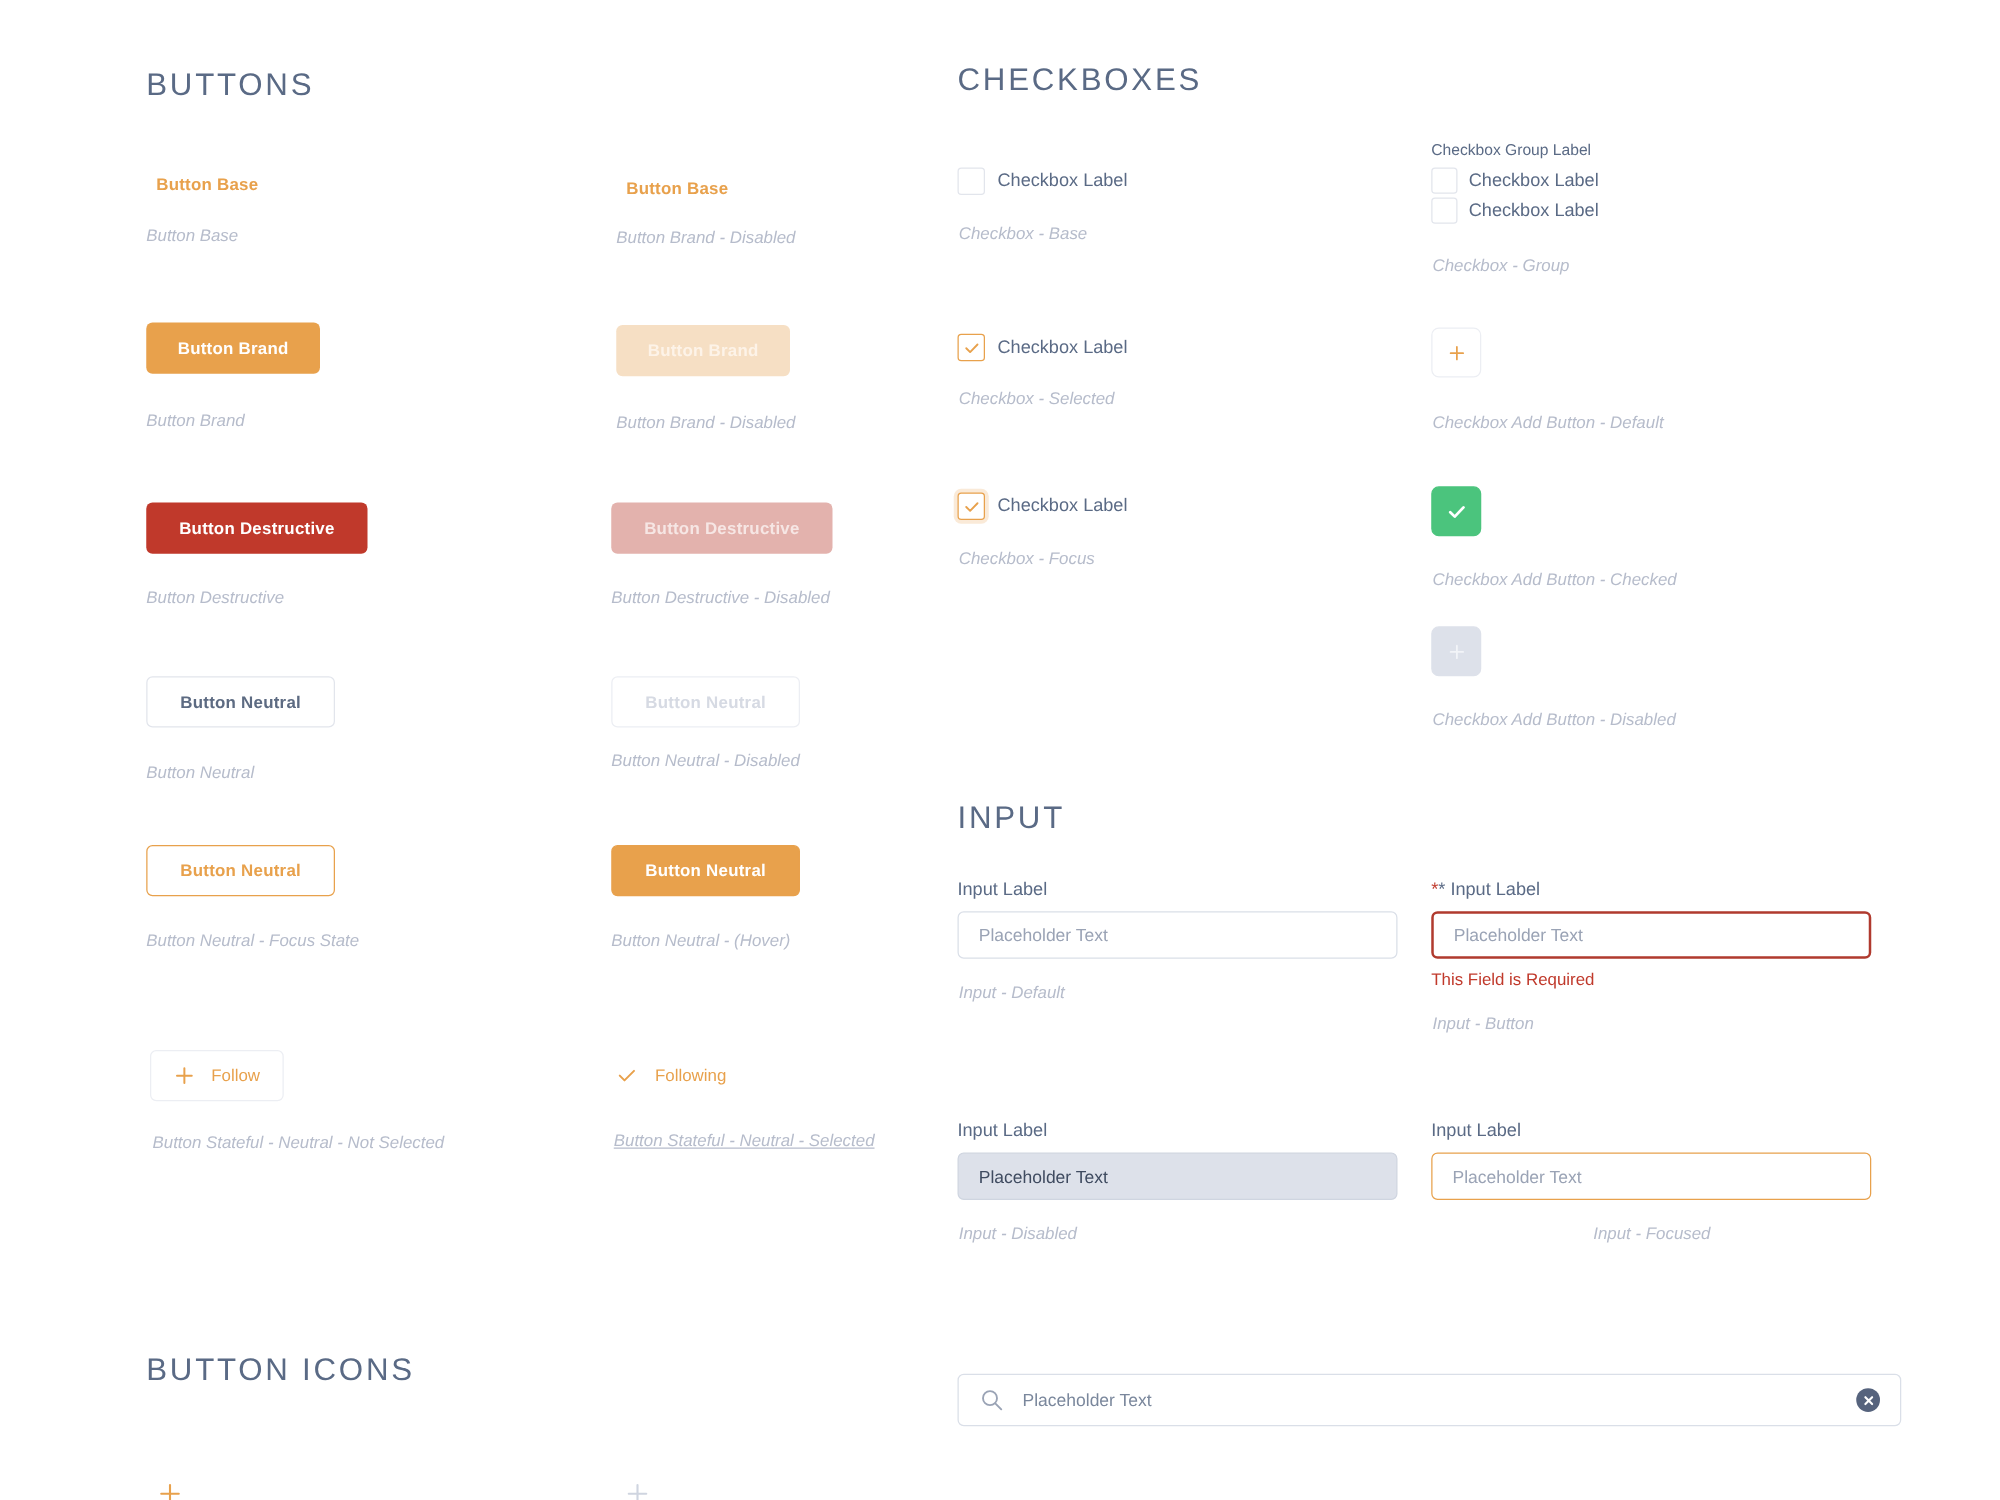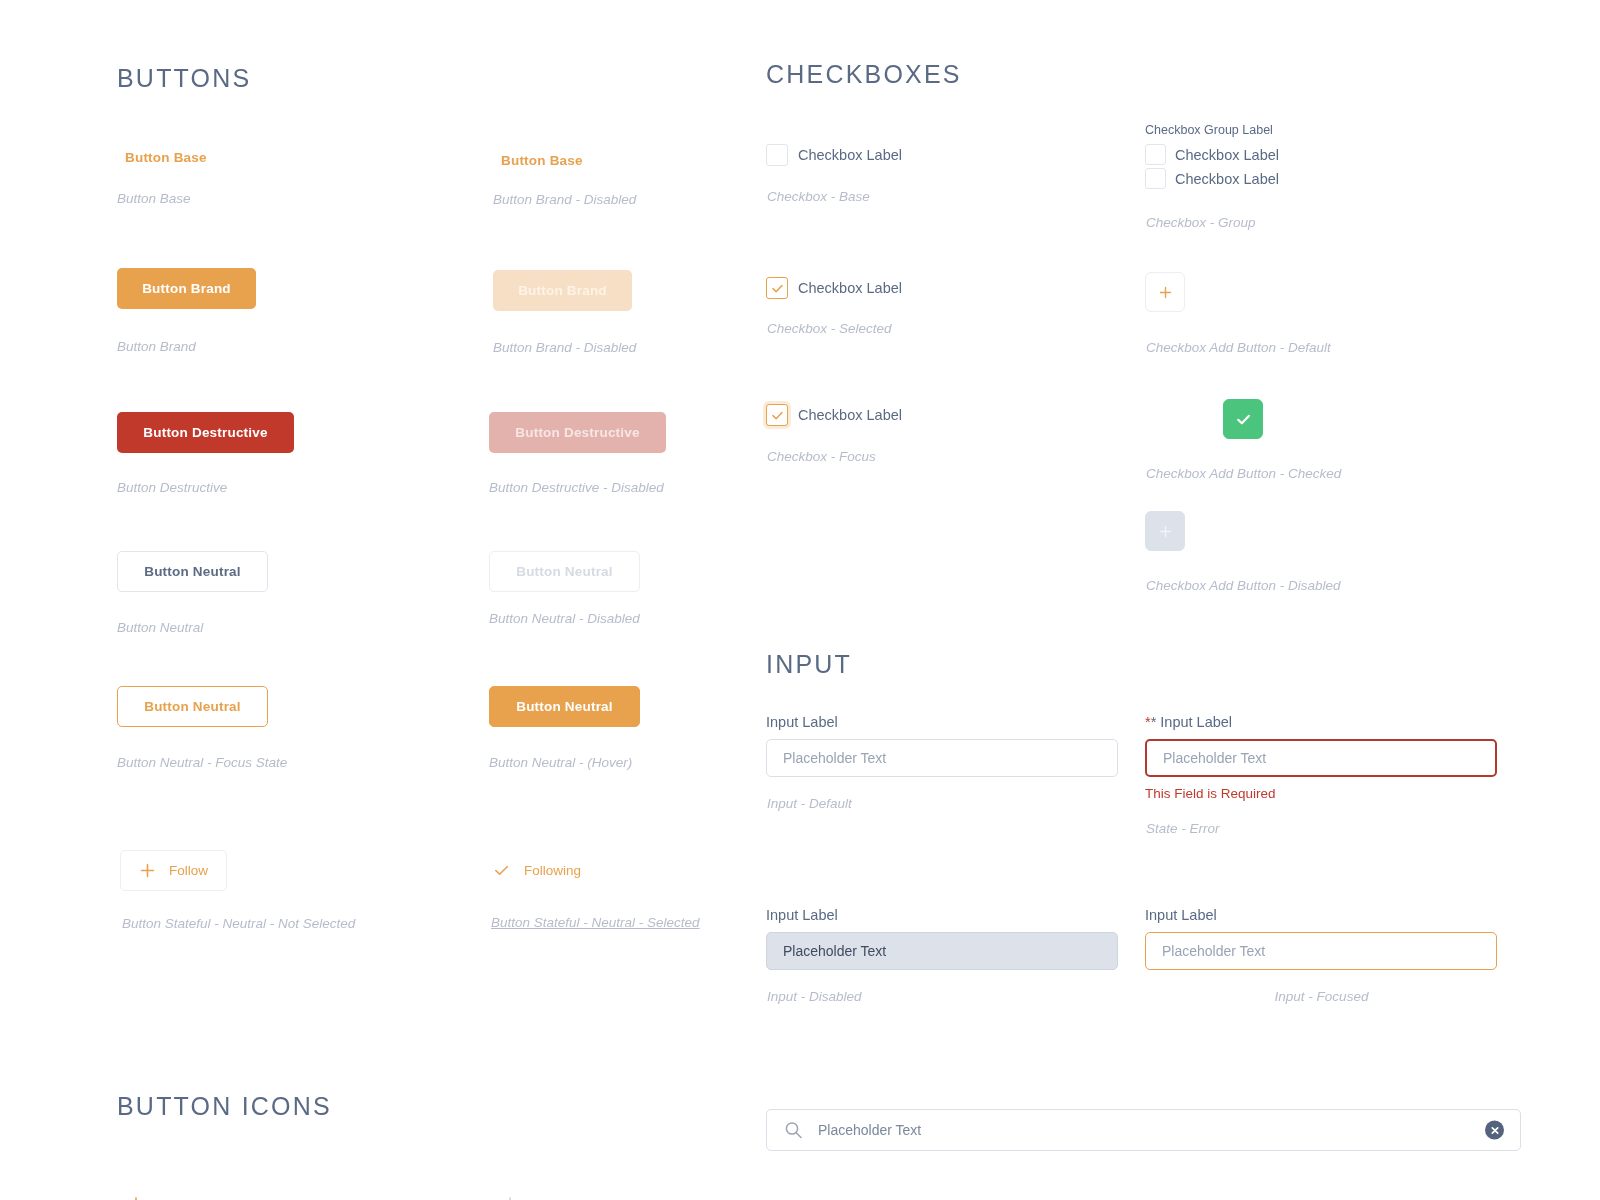--- a/index.html
+++ b/index.html
@@ -10,21 +10,20 @@
     background: #ffffff;
     font-family: "Liberation Sans", sans-serif;
     overflow: hidden;
     position: relative;
   }
 
   .page {
     position: relative;
     width: 1600px;
     height: 1136px;
-    margin-top: 10px;
   }
 
   
   .col-left  { position: absolute; left: 117px;  top: 0; width: 640px; }
   .col-right { position: absolute; left: 766px;  top: 0; width: 790px; }
 
   
   .section-title {
     font-size: 25px;
     letter-spacing: 2.2px;
@@ -368,21 +367,21 @@
 
     <div style="position:absolute; top:262px; left:379px;">
       <div class="cb-add default">
         <svg width="15" height="15" viewBox="0 0 15 15" fill="none" stroke="currentColor" stroke-width="1.4" stroke-linecap="round">
           <path d="M7.5 2.5 V12.5 M2.5 7.5 H12.5"></path>
         </svg>
       </div>
       <div class="caption" style="margin-top:28px; margin-left:1px;">Checkbox Add Button -  Default</div>
     </div>
 
-    <div style="position:absolute; top:389px; left:379px;text-align:center;">
+    <div style="position:absolute; top:389px; left:379px;">
       <div class="cb-add checked">
         <svg width="19" height="19" viewBox="0 0 19 19" fill="none" stroke="currentColor" stroke-width="2.2" stroke-linecap="round" stroke-linejoin="round">
           <path d="M4.2 9.8 L7.8 13.3 L14.8 5.9"></path>
         </svg>
       </div>
       <div class="caption" style="margin-top:27px; margin-left:1px;">Checkbox Add Button -  Checked</div>
     </div>
 
     <div style="position:absolute; top:501px; left:379px;">
       <div class="cb-add disabled">
@@ -400,21 +399,21 @@
       <input class="inp" type="text" placeholder="Placeholder Text" style="">
       <div class="caption" style="margin-top:19px; margin-left:1px;">Input - Default</div>
     </div>
 
     <div style="position:absolute; top:704px; left:379px; width:352px;">
       <label class="field-label">
         <span class="req-star">*</span><span>* Input Label</span>
       </label>
       <input class="inp error" type="text" placeholder="Placeholder Text" style="">
       <div class="err-msg">This Field is Required</div>
-      <div class="caption" style="margin-top:20px; margin-left:1px;">State - Error</div>
+      <div class="caption" style="margin-top:20px; margin-left:1px;">Input - Button</div>
     </div>
 
     <div style="position:absolute; top:897px; left:0; width:352px;">
       <label class="field-label">Input Label</label>
       <input class="inp disabled" type="text" disabled="" placeholder="Placeholder Text" style="">
       <div class="caption" style="margin-top:19px; margin-left:1px;">Input - Disabled</div>
     </div>
 
     <div style="position:absolute; top:897px; left:379px; width:352px;">
       <label class="field-label">Input Label</label>

